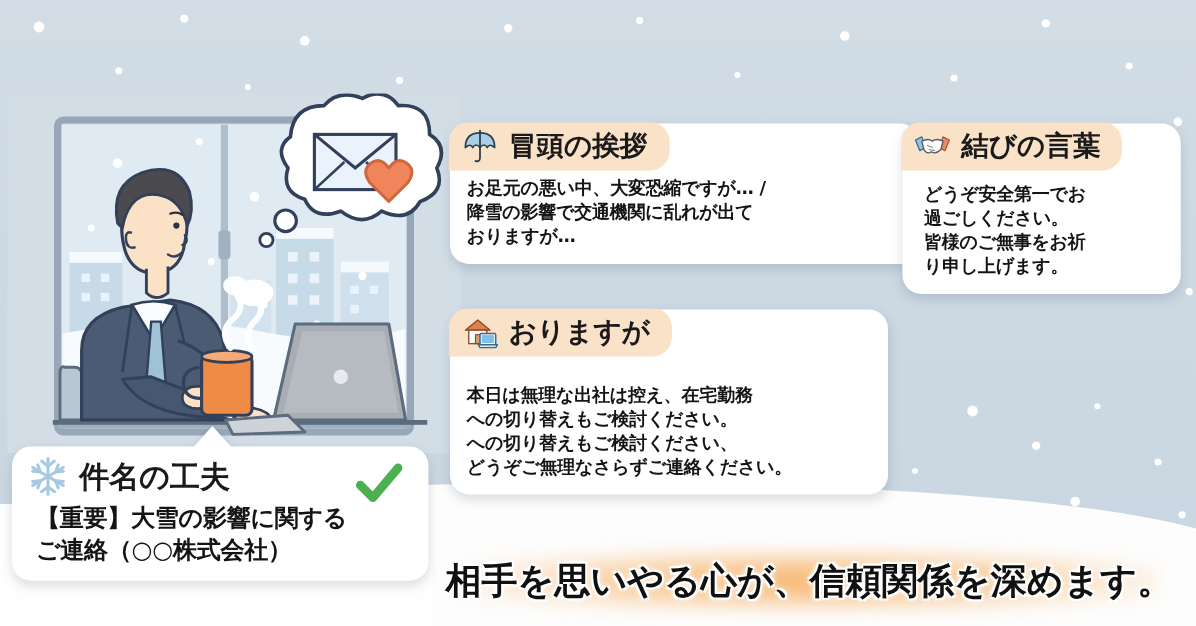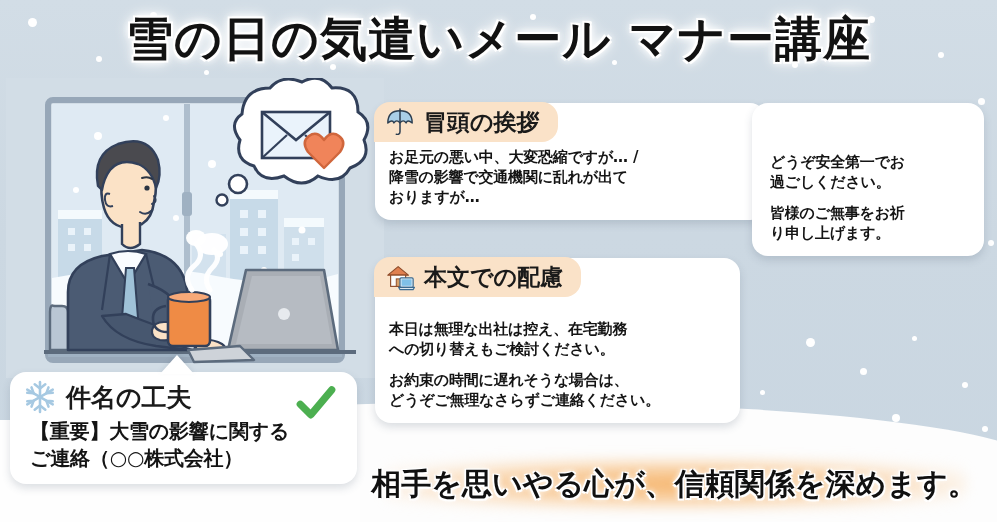--- a/index.html
+++ b/index.html
@@ -85,21 +85,21 @@
     font-size: 23px; font-weight: 700; color: #1a1a1a; line-height: 1;
   }
   .card-body {
     padding: 10px 14px 12px 14px;
     font-size: 15px;
     font-weight: 600;
     color: #141414;
     line-height: 1.33;
     letter-spacing: -0.2px;
   }
-  .card-body p + p { margin-top: 11px; }
+  .card-body p + p { }
 
   
   #card-opening { left: 375px; top: 103px; width: 391px; }
   #card-opening .card-body { padding-top: 45px; }
 
   
   #card-body-care { left: 375px; top: 258px; width: 365px; }
   #card-body-care .card-body { padding-top: 62px; }
 
   
@@ -183,23 +183,20 @@
     <div class="snow" style="left:744px;top:430px;width:7px;height:7px;"></div>
     <div class="snow" style="left:826px;top:442px;width:5px;height:5px;"></div>
     <div class="snow" style="left:372px;top:440px;width:6px;height:6px;"></div>
     <div class="snow" style="left:412px;top:416px;width:5px;height:5px;"></div>
     <div class="snow" style="left:470px;top:444px;width:7px;height:7px;"></div>
     <div class="snow" style="left:560px;top:424px;width:6px;height:6px;"></div>
     <div class="snow" style="left:640px;top:446px;width:5px;height:5px;"></div>
     <div class="snow" style="left:700px;top:420px;width:7px;height:7px;"></div>
   </div>
 
-  <div class="title-wrap">
-    <span class="title">雪の日の気遣いメール マナー講座</span>
-  </div>
 
   <svg id="illus" viewBox="0 0 378 300">
     <defs>
       <clipPath id="winClip">
           <rect x="46" y="26" width="286" height="252" rx="3"></rect>
         </clipPath>
       <clipPath id="sceneClip">
           <rect x="0" y="0" width="378" height="300"></rect>
         </clipPath>
     </defs>
@@ -344,31 +341,40 @@
   <div class="card" id="card-body-care">
     <div class="card-head">
       <svg class="hicon" viewBox="0 0 32 32">
         <path d="M3 14 L14 5 L25 14 Z" fill="#e08050" stroke="#8d4a28" stroke-width="1.2" stroke-linejoin="round"></path>
         <rect x="6" y="14" width="16" height="12" fill="#fdfdfd" stroke="#8d4a28" stroke-width="1.2"></rect>
         <rect x="12" y="18" width="5" height="8" fill="#d6a06a" stroke="#8d4a28" stroke-width="1"></rect>
         <rect x="16" y="17" width="14" height="10" rx="1.2" fill="#eaf4fb" stroke="#3a6a90" stroke-width="1.3"></rect>
         <rect x="17.6" y="18.4" width="10.8" height="7" fill="#7fc0e8"></rect>
         <path d="M14.5 27 L31.5 27 L30 29.5 L16 29.5 Z" fill="#dfe8ee" stroke="#3a6a90" stroke-width="1.2" stroke-linejoin="round"></path>
       </svg>
-      <span class="htxt">本文での配慮</span>
+      <span class="htxt">おりますが</span>
     </div>
     <div class="card-body">
       <p style="white-space:pre-line">本日は無理な出社は控え、在宅勤務
 への切り替えもご検討ください。</p>
-      <p style="white-space:pre-line">お約束の時間に遅れそうな場合は、
+      <p style="white-space:pre-line">への切り替えもご検討ください、
 どうぞご無理なさらずご連絡ください。</p>
     </div>
   </div>
 
   <div class="card" id="card-closing">
+    <div class="card-head">
+      <svg class="hicon" viewBox="0 0 34 32">
+        <path d="M1 10 L7 7 L11 17 L5 20 Z" fill="#8fc4e8" stroke="#3a6a90" stroke-width="1.2" stroke-linejoin="round"></path>
+        <path d="M33 10 L27 7 L23 17 L29 20 Z" fill="#e58a68" stroke="#a95b3c" stroke-width="1.2" stroke-linejoin="round"></path>
+        <path d="M7 11 Q13 8 17 11 Q21 8 27 11 L25 19 Q20 24 16 21 Q12 24 9 19 Z" fill="#fdfdfd" stroke="#5b5b5b" stroke-width="1.3" stroke-linejoin="round"></path>
+        <path d="M12 15 L17 17 M14 19 L19 20" stroke="#8a8a8a" stroke-width="1" stroke-linecap="round"></path>
+      </svg>
+      <span class="htxt">結びの言葉</span>
+    </div>
     <div class="card-body">
       <p style="white-space:pre-line">どうぞ安全第一でお
 過ごしください。</p>
       <p style="white-space:pre-line">皆様のご無事をお祈
 り申し上げます。</p>
     </div>
   </div>
 
   <div class="card" id="card-subject">
     <div class="bubble-tail"></div>

